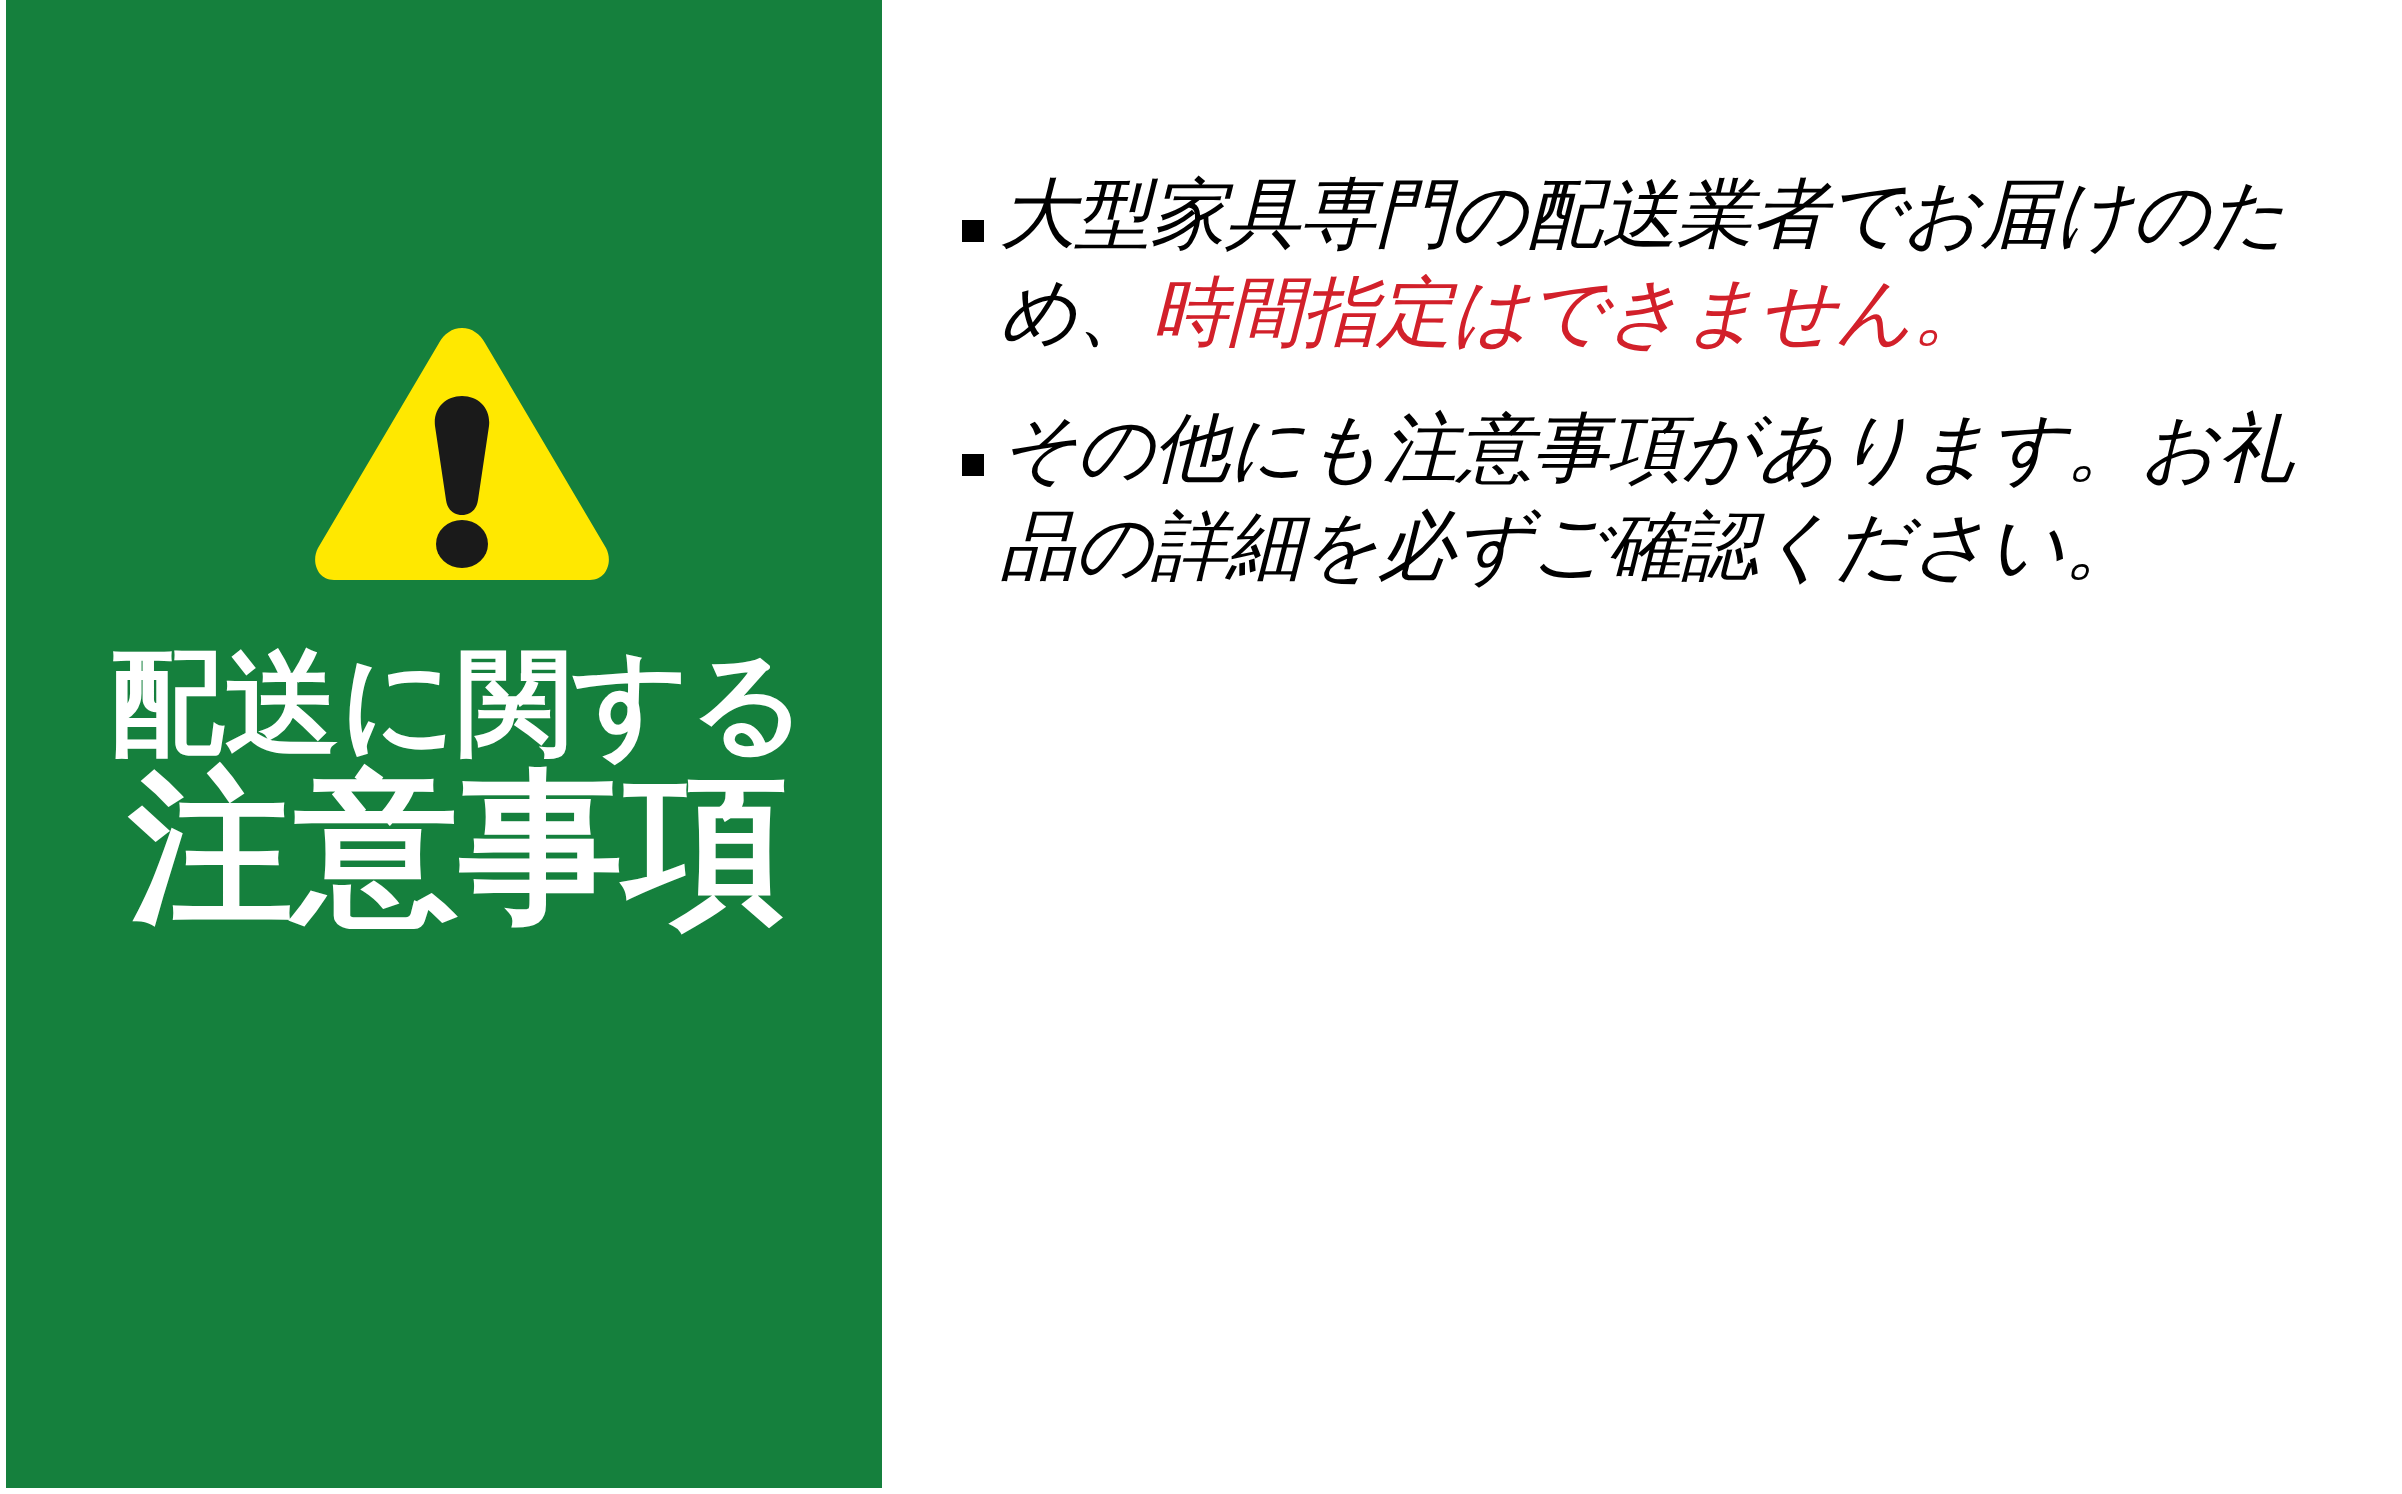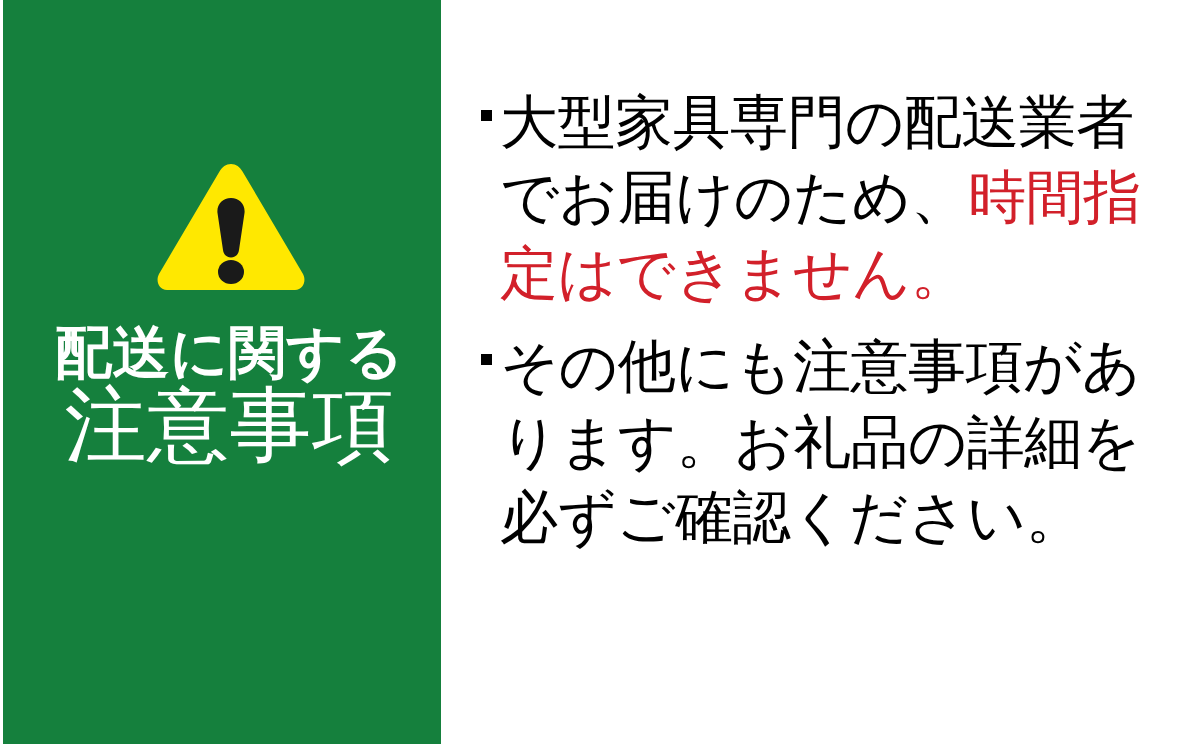--- a/index.html
+++ b/index.html
@@ -57,21 +57,21 @@
     display: block;
     font-size: 57px;
     font-weight: 700;
     line-height: 1.07;
     letter-spacing: 0.5px;
     white-space: nowrap;
   }
   #panel-title-line2 {
     display: block;
     font-size: 82px;
-    font-weight: 400;
+    font-weight: 700;
     line-height: 1.08;
     letter-spacing: 0.5px;
     white-space: nowrap;
     margin-top: -2px;
   }
 
   
   #notice-list {
     position: absolute;
     left: 481px;
@@ -92,25 +92,26 @@
   .bullet-marker {
     flex: 0 0 auto;
     width: 11px;
     height: 11px;
     background: #000000;
     margin-top: 26px;
     margin-right: 8px;
   }
   .notice-text {
     flex: 1 1 auto;
-    font-size: 58px;
+    font-size: 38px;
     line-height: 1.30;
     color: #000000;
     font-weight: 400;
     letter-spacing: -0.5px;
+    font-style: italic;
   }
   .accent-red {
     color: #D2202A;
   }
 </style>
 </head>
 <body>
 
 <div id="notice-banner">
 

